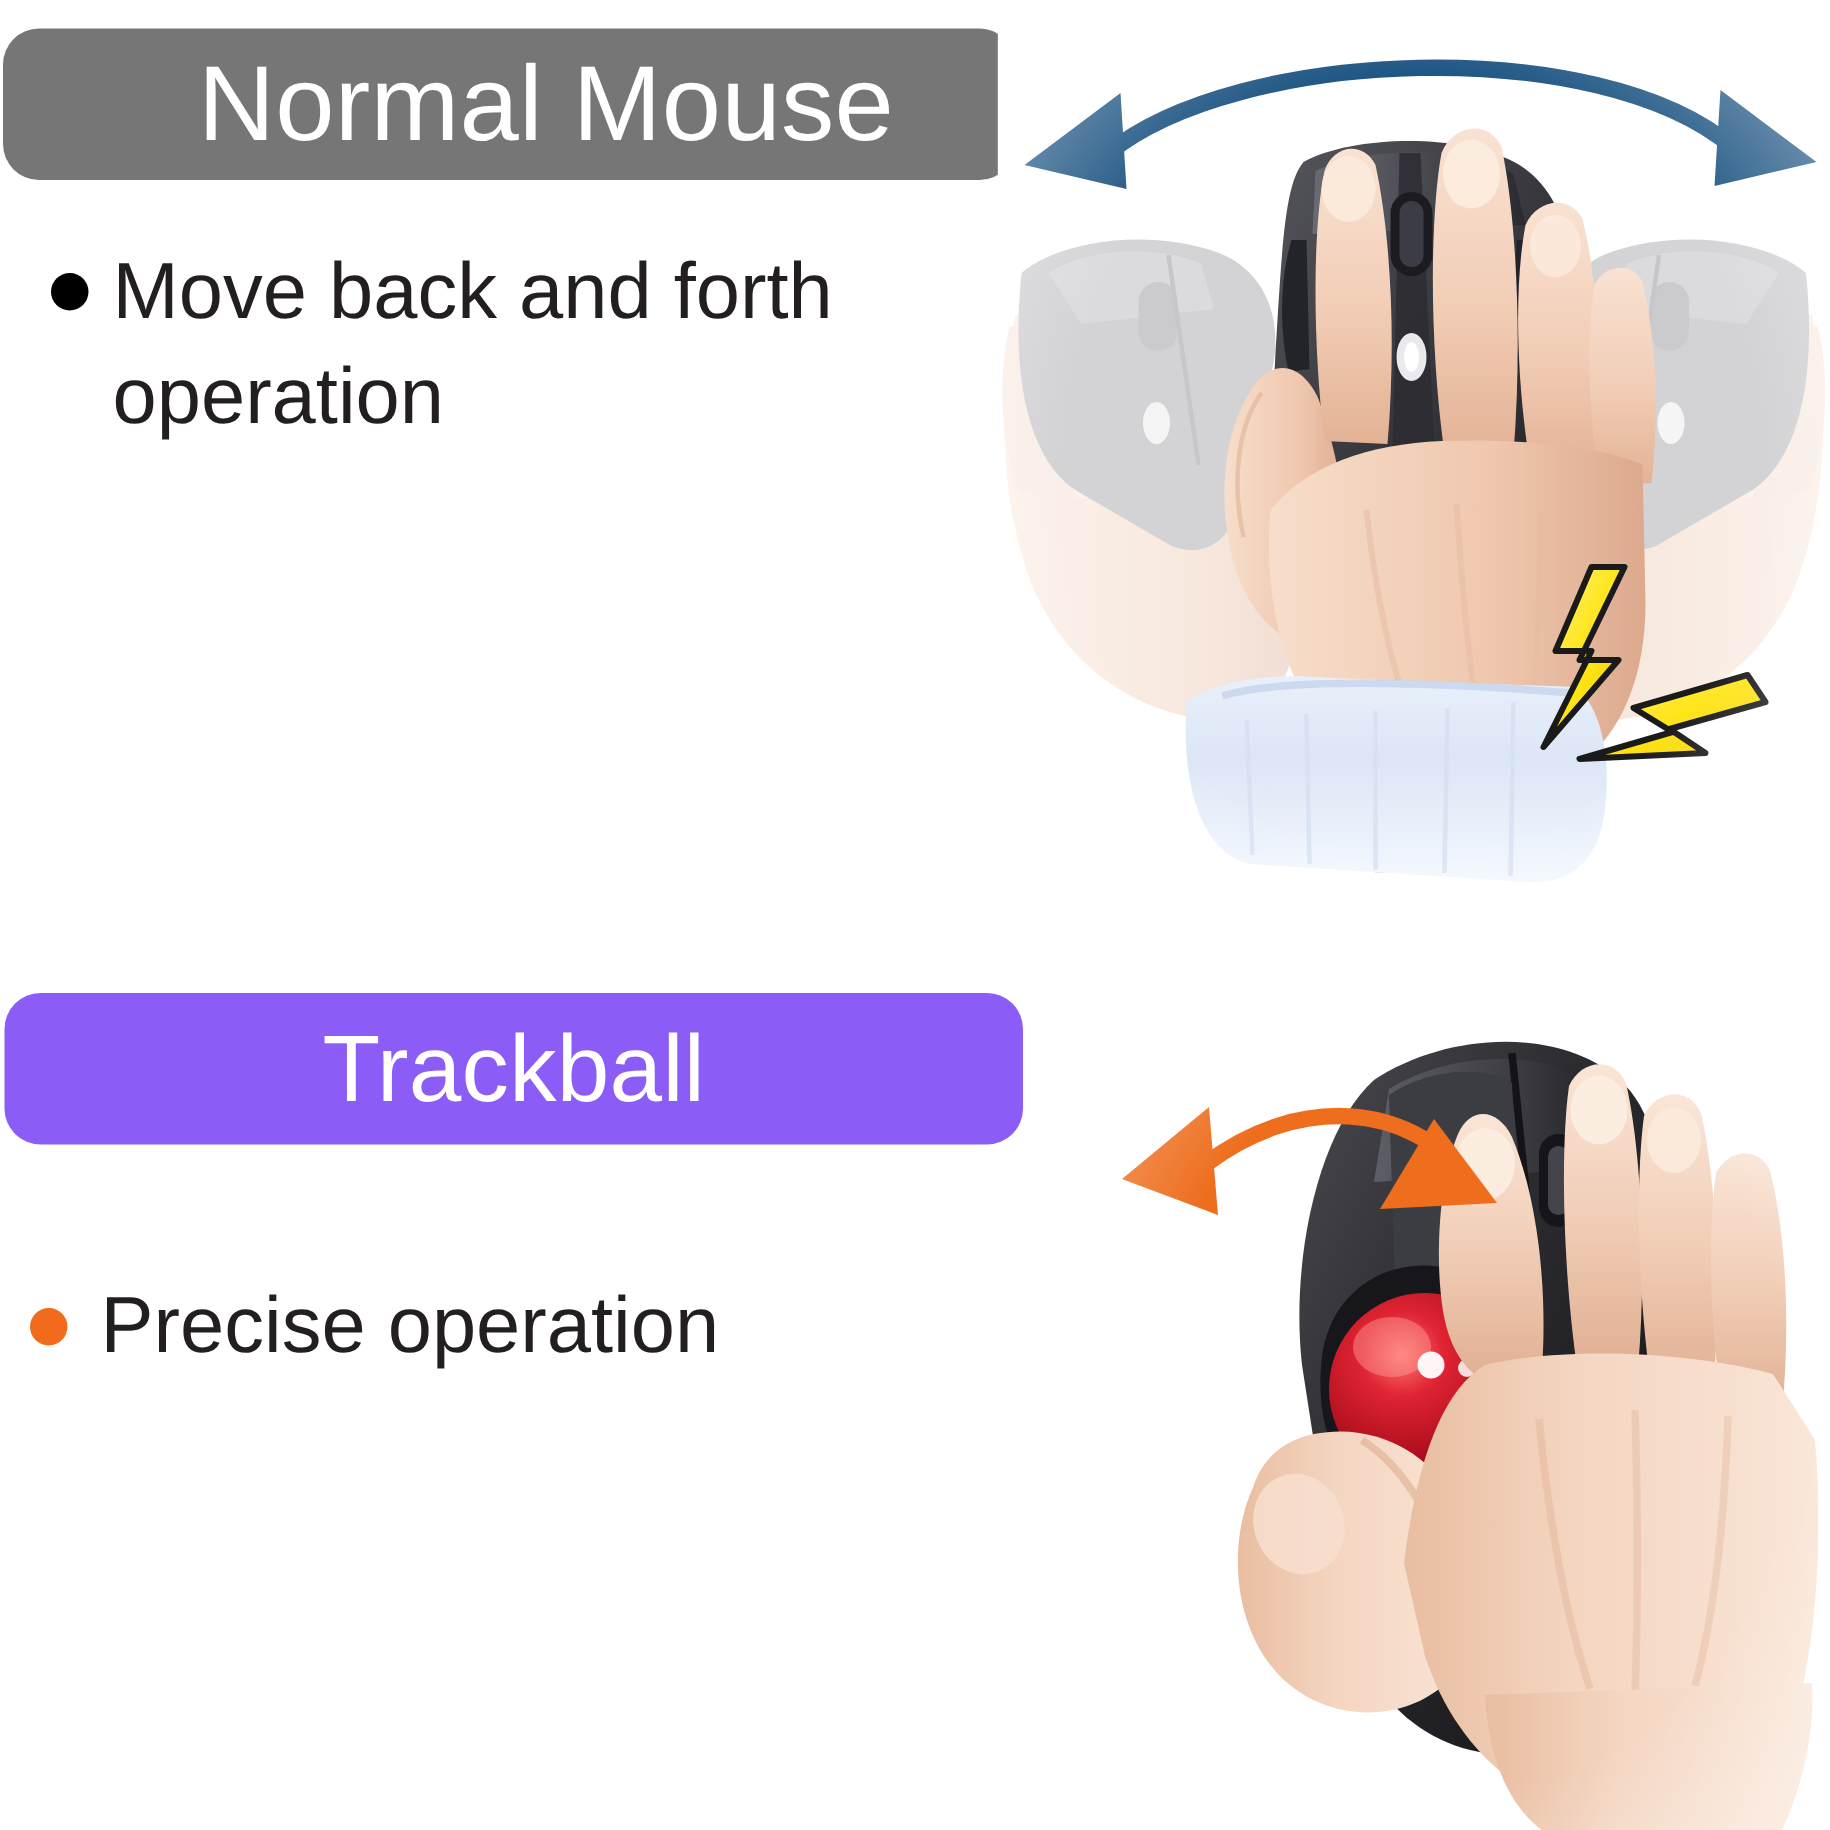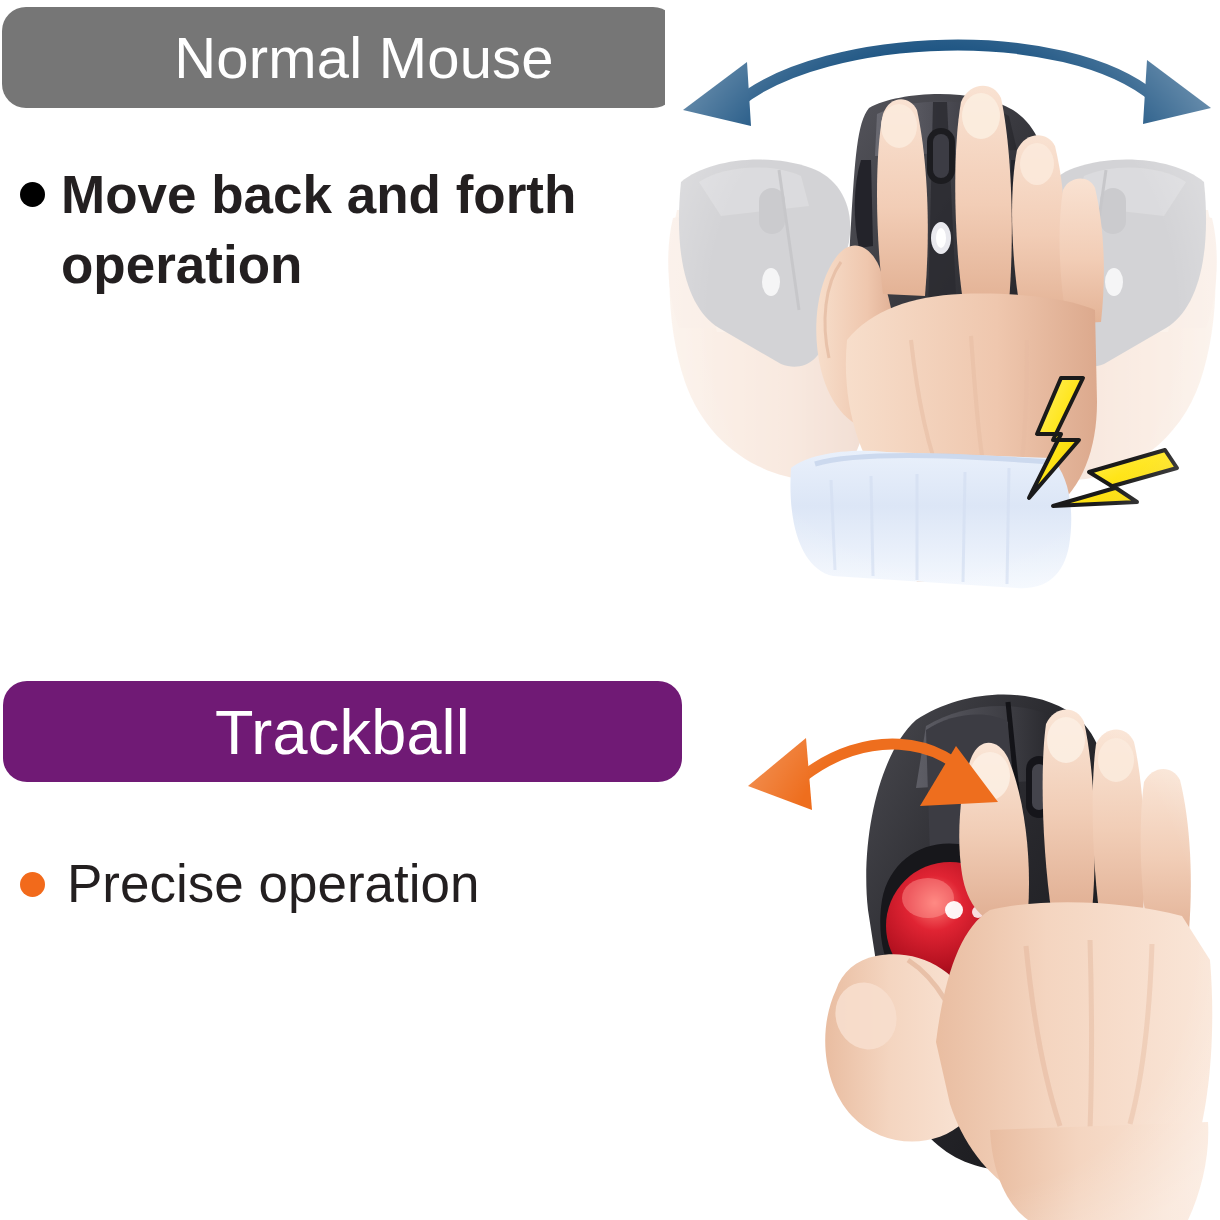--- a/index.html
+++ b/index.html
@@ -25,34 +25,34 @@
     display: flex;
     align-items: center;
     justify-content: center;
     color: #ffffff;
     font-weight: 400;
     letter-spacing: 0.2px;
     box-sizing: border-box;
   }
   #badge-normal-mouse {
     left: 2px;
-    top: 7px;
+    top: 19px;
     width: 675px;
     height: 101px;
     background: #767676;
     border-radius: 24px;
-    font-size: 58px;
+    font-size: 71px;
     padding-left: 49px;
   }
   #badge-trackball {
     left: 3px;
-    top: 681px;
+    top: 662px;
     width: 679px;
     height: 101px;
-    background: #701a75;
+    background: #8b5cf6;
     border-radius: 24px;
     font-size: 63px;
   }
 
   
   .bullet-list {
     position: absolute;
     list-style: none;
     margin: 0;
     padding: 0;
@@ -66,21 +66,21 @@
   .bullet-dot {
     flex: 0 0 auto;
     border-radius: 50%;
     display: block;
   }
   .bullet-text {
     flex: 1 1 auto;
   }
 
   
-  #list-normal-mouse { left: 20px; top: 160px; width: 625px; font-weight: bold; }
+  #list-normal-mouse { left: 34px; top: 160px; width: 625px; }
   #list-normal-mouse .bullet-item { font-size: 53px; line-height: 1.32; margin-bottom: 30px; }
   #list-normal-mouse .bullet-dot {
     width: 25px; height: 25px; background: #000000;
     margin-top: 22px; margin-right: 16px;
   }
 
   
   #list-trackball { left: 20px; top: 850px; width: 600px; }
   #list-trackball .bullet-item { font-size: 53px; line-height: 1.3; margin-bottom: 28px; }
   #list-trackball .bullet-dot {

